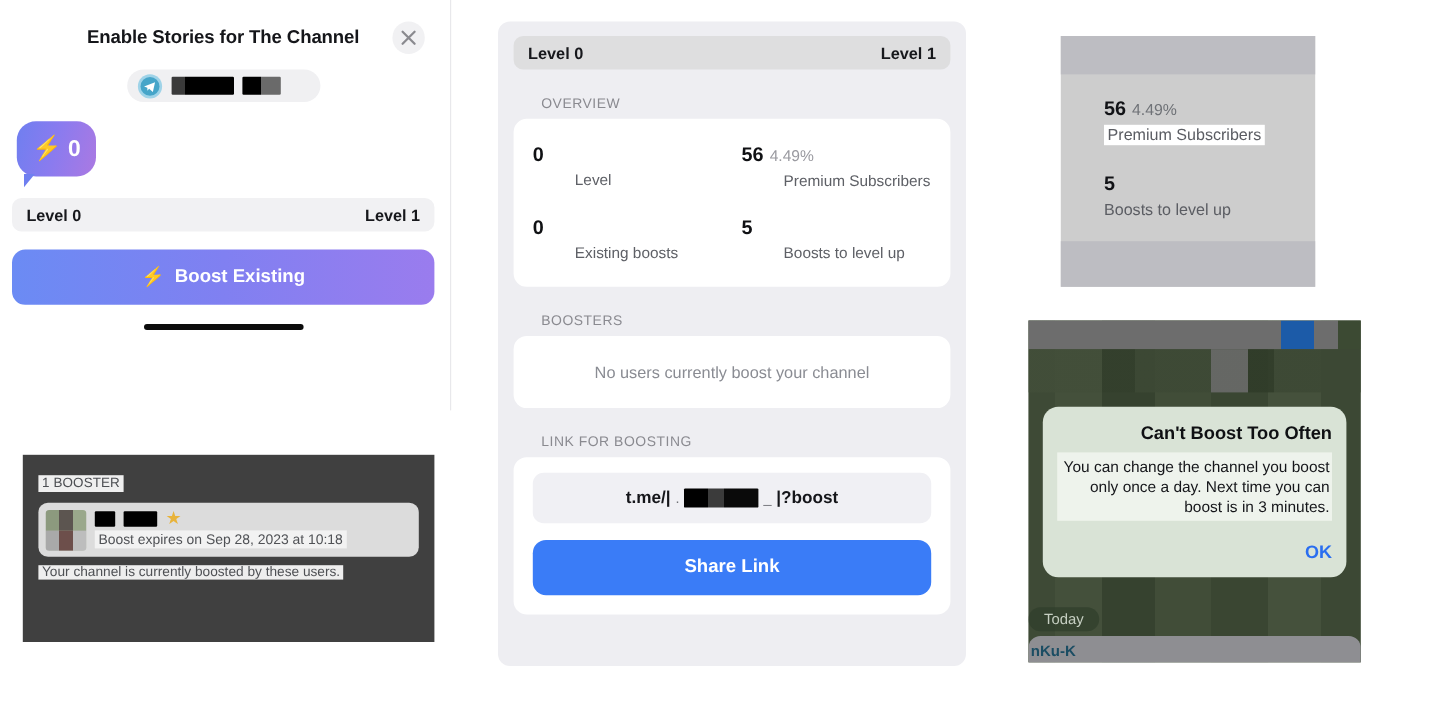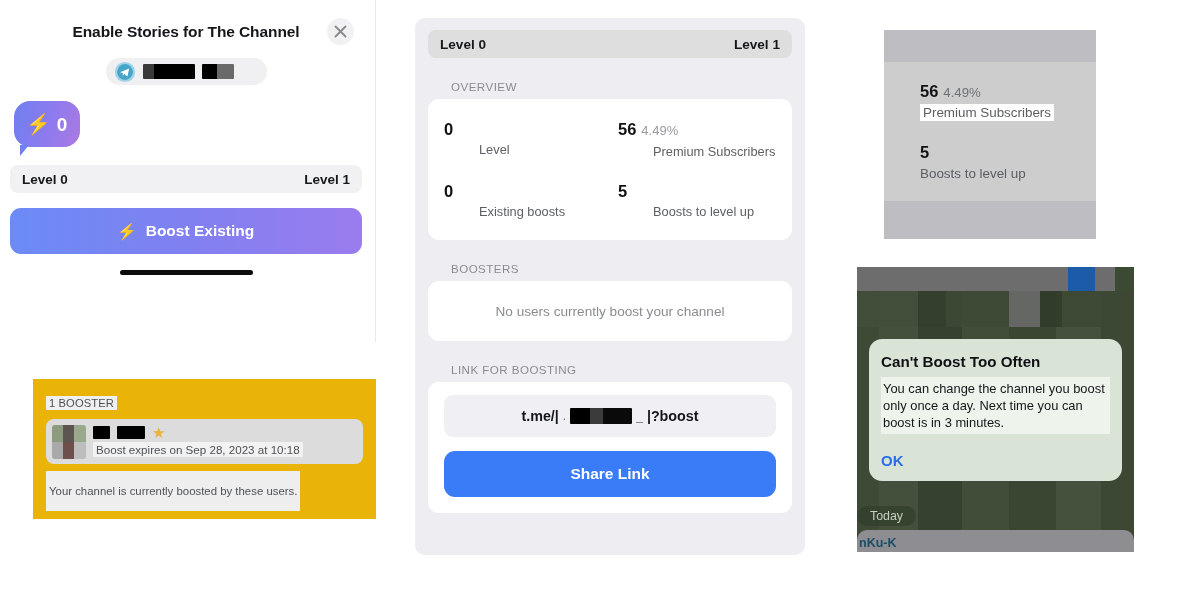--- a/index.html
+++ b/index.html
@@ -72,24 +72,23 @@
     color: #fff; font-size: 15.5px; font-weight: bold; border: none; width: calc(100% - 20px);
     font-family: "Liberation Sans", sans-serif;
   }
   .a-boost-btn .bolt { font-size: 16px; }
   .a-homebar {
     margin: 16px auto 0; width: 133px; height: 5px; border-radius: 3px; background: #0c0c0c;
   }
 
   
   #panelB {
-    position: absolute; left: 19px; top: 379px; width: 343px; height: 140px;
-    background: #eab308;
+    position: absolute; left: 19px; top: 379px; width: 343px; height: 156px;
+    background: #404040;
     padding: 14px 13px 0;
-    margin-left: 14px;
   }
   .b-header {
     font-size: 11.2px; color: #4d4f53; letter-spacing: 0.1px;
     background: #efefef; display: inline-block; padding: 1px 3px;
   }
   .b-row {
     margin-top: 8px; height: 45px; background: #dcdcdc; border-radius: 8px;
     display: flex; align-items: center; padding: 0 6px;
   }
   .b-avatar {
@@ -104,21 +103,21 @@
   }
   .b-rowtext { margin-left: 7px; display: flex; flex-direction: column; gap: 3px; }
   .b-namerow { display: flex; align-items: center; gap: 7px; height: 13px; }
   .b-star { color: #e8b33a; font-size: 15px; line-height: 12px; }
   .b-expire {
     font-size: 11.6px; color: #4f5155; background: #f2f2f2;
     padding: 1px 3px; display: inline-block;
   }
   .b-foot {
     margin-top: 7px; font-size: 11.4px; color: #4f5155;
-    background: #eeeeee; display: inline-block; padding: 14px 3px;
+    background: #eeeeee; display: inline-block; padding: 0 3px;
   }
 
   
   #panelC {
     position: absolute; left: 415px; top: 18px; width: 390px; height: 537px;
     background: #eeeef2; border-radius: 10px;
   }
   .c-levelbar {
     margin: 12px 13px 0; height: 28px; border-radius: 8px; background: #dededf;
     display: flex; align-items: center; justify-content: space-between;
@@ -190,21 +189,21 @@
     background: linear-gradient(90deg,#6d6d6d 0 76%,#1c5ba8 76% 86%,#6d6d6d 86% 93%,#3c4a33 93% 100%);
   }
   .e-blur2 {
     position: absolute; left: 0; top: 24px; width: 100%; height: 36px;
     background: linear-gradient(90deg,#424e39 0 22%,#333f2c 22% 32%,#3d4935 32% 55%,#6d6d6d 55% 66%,#2f3b28 66% 74%,#3c4834 74% 100%);
     opacity: 0.85;
   }
   .e-alert {
     position: absolute; left: 12px; top: 72px; width: 253px;
     background: #d9e3d6; border-radius: 13px; padding: 14px 12px 12px;
-    text-align: left;
+    text-align: right;
   }
   .e-alert-title { font-size: 15.2px; font-weight: bold; color: #0f1013; }
   .e-alert-body {
     margin-top: 7px; font-size: 12.9px; color: #15161a; line-height: 17px;
     background: #eef3ec; padding: 3px 2px;
   }
   .e-alert-body b { font-weight: normal; }
   .e-alert-ok {
     margin-top: 18px; font-size: 15px; font-weight: bold; color: #2a6ef0;
   }

